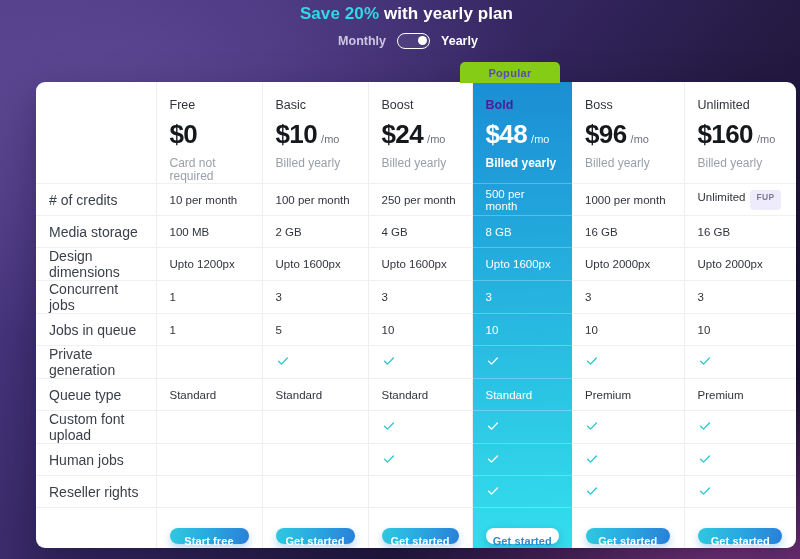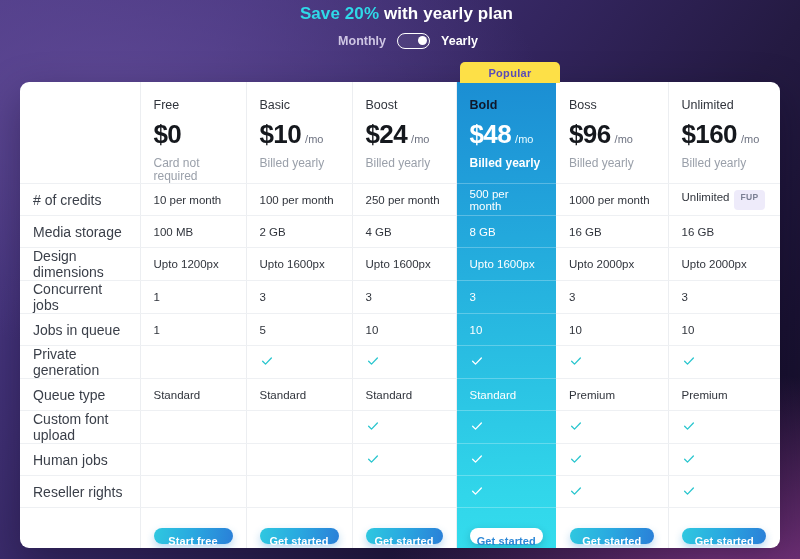--- a/index.html
+++ b/index.html
@@ -66,37 +66,37 @@
     right: 2.5px;
     width: 9px;
     height: 9px;
     border-radius: 50%;
     background: #ffffff;
   }
 
   
   .pricing-card {
     position: absolute;
-    left: 20px;
+    left: 36px;
     top: 82px;
     width: 760px;
     height: 466px;
     background: #ffffff;
     border-radius: 9px;
     box-shadow: 0 14px 40px rgba(10,5,30,0.35);
     overflow: hidden;
   }
 
   .popular-badge {
     position: absolute;
     left: 460px;
     top: 62px;
     width: 100px;
     height: 21px;
-    background: #fde047;
+    background: #84cc16;
     border-radius: 5px 5px 0 0;
     display: flex;
     align-items: center;
     justify-content: center;
     font-size: 11px;
     font-weight: bold;
     color: #5a4bb8;
     letter-spacing: 0.3px;
     z-index: 4;
   }
@@ -153,21 +153,21 @@
   }
   .plan-head-inner {
     padding-top: 16px;
   }
   .plan-name {
     font-size: 12.5px;
     color: #30343c;
     line-height: 15px;
     margin-bottom: 7px;
   }
-  td.hl .plan-name { color: #0f172a; font-weight: bold; }
+  td.hl .plan-name { color: #4c1d95; font-weight: bold; }
 
   .plan-price-row {
     display: flex;
     align-items: baseline;
     gap: 4px;
     margin-bottom: 9px;
   }
   .plan-price {
     font-size: 26px;
     font-weight: bold;

